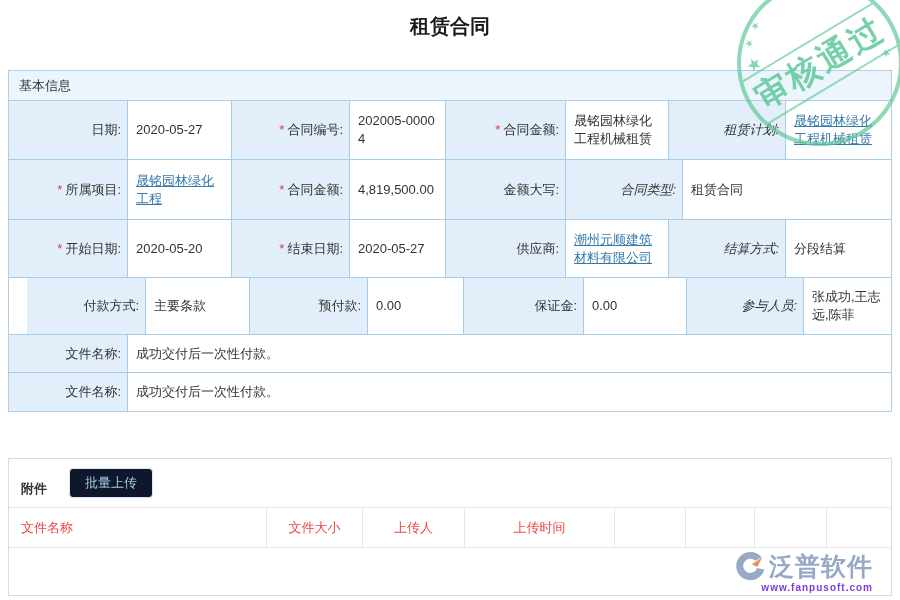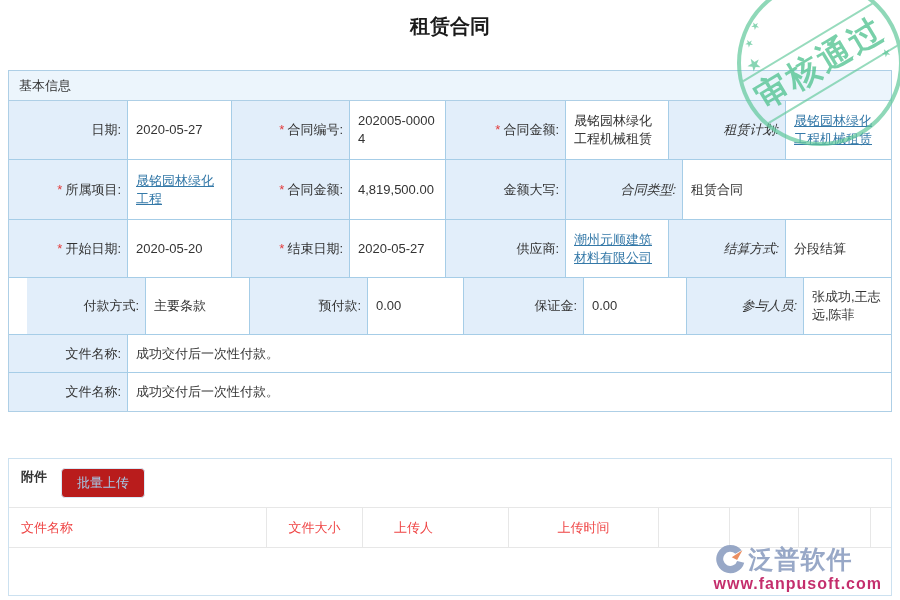--- a/index.html
+++ b/index.html
@@ -22,53 +22,53 @@
   .c1{flex:0 0 118px;} .c2{flex:0 0 104px;} .c3{flex:0 0 118px;} .c4{flex:0 0 96px;}
   .c5{flex:0 0 120px;} .c6{flex:0 0 103px;} .c7{flex:0 0 117px;font-style:italic;} .c8{flex:1;}
   .cfull{flex:1;}
   .r1{min-height:59px;} .r2{min-height:60px;} .r3{min-height:58px;} .r4{min-height:57px;padding-left:18px;}
   .r5{min-height:43px;} .r6{min-height:38px;} .r7{min-height:38px;}
   .req { color:#e23b3b; margin-right:3px; font-size:13px; }
   a.cell-link { color:#3579a8; text-decoration:underline; cursor:pointer; }
 
   
   .panel2 { position:absolute; left:8px; top:458px; width:884px; height:138px; border:1px solid #cce1f0; background:#fff; }
-  .attach-head { display:flex; align-items:flex-start; padding:9px 0 7px 12px; }
+  .attach-head { display:flex; align-items:flex-end; padding:9px 0 7px 12px;gap:8px; }
   .attach-title { font-size:13px; font-weight:bold; color:#333; }
-  .upload-btn { margin-left:14px; padding:5px 15px; background:#b91c1c; border:1px solid #d8eaf7;
+  .upload-btn { margin-left:14px; padding:5px 15px; background:#0f172a; border:1px solid #d8eaf7;
     border-radius:4px; color:#a3cbe9; font-size:13px; cursor:pointer; }
   .attach-cols { display:flex; border-top:1px solid #e7e7e7; border-bottom:1px solid #e7e7e7;
     height:41px; margin-top:2px; }
   .acol { border-left:1px solid #e7e7e7; height:100%; display:flex; align-items:center;
     justify-content:center; font-size:13px; color:#ef4444; }
   .acol:first-child { border-left:none; justify-content:flex-start; padding-left:12px; }
-  .a1{flex:0 0 257px;} .a2{flex:0 0 96px;} .a3{flex:0 0 102px;} .a4{flex:0 0 150px;margin-left:44px;}
+  .a1{flex:0 0 257px;} .a2{flex:0 0 96px;} .a3{flex:0 0 102px;} .a4{flex:0 0 150px;}
   .a5{flex:0 0 71px;} .a6{flex:0 0 69px;} .a7{flex:0 0 72px;} .a8{flex:1;}
 
   
   .stamp { position:absolute; left:737px; top:-20px; width:166px; height:166px;
     border:4px solid rgba(96,199,154,.7); border-radius:50%; overflow:hidden; z-index:6; pointer-events:none; }
   .stamp-inner { position:absolute; inset:-20px; transform:rotate(-31deg); display:flex;
     align-items:center; justify-content:center; }
   .stamp-band { width:240px; text-align:center; border-top:2px solid rgba(96,199,154,.65);
     border-bottom:2px solid rgba(96,199,154,.65); padding:1px 0; }
   .stamp-text { font-size:33px; font-weight:bold; color:rgba(86,196,148,.8); letter-spacing:3px; white-space:nowrap; }
   .stamp-star { position:absolute; color:rgba(96,199,154,.75); }
   .st1 { left:34px; top:56px; font-size:17px; }
   .st2 { left:44px; top:40px; font-size:10px; }
   .st3 { left:58px; top:28px; font-size:10px; }
   .st4 { left:150px; top:44px; font-size:14px; }
   .st5 { left:156px; top:118px; font-size:11px; }
 
   
-  .brand { position:absolute; right:18px; bottom:7px; display:flex; flex-direction:column;
-    opacity:.9; z-index:3; }
+  .brand { position:absolute; right:27px; bottom:7px; display:flex; flex-direction:column;
+    align-items:flex-end; opacity:.9; z-index:3; }
   .brand-row { display:flex; align-items:center; }
   .brand-name { font-size:25px; font-weight:bold; color:#8d9fc1; letter-spacing:1px; margin-left:3px; }
-  .brand-url { font-size:16px; font-weight:bold; color:#be185d; letter-spacing:1px; margin-top:-1px; }
+  .brand-url { font-size:10px; font-weight:bold; color:#6d28d9; letter-spacing:1px; margin-top:-1px; }
 </style>
 </head>
 <body>
 
 <div class="page-title">租赁合同</div>
 
 <div class="panel1">
   <div class="section-bar">基本信息</div>
 
   <div class="grid-row r1">

